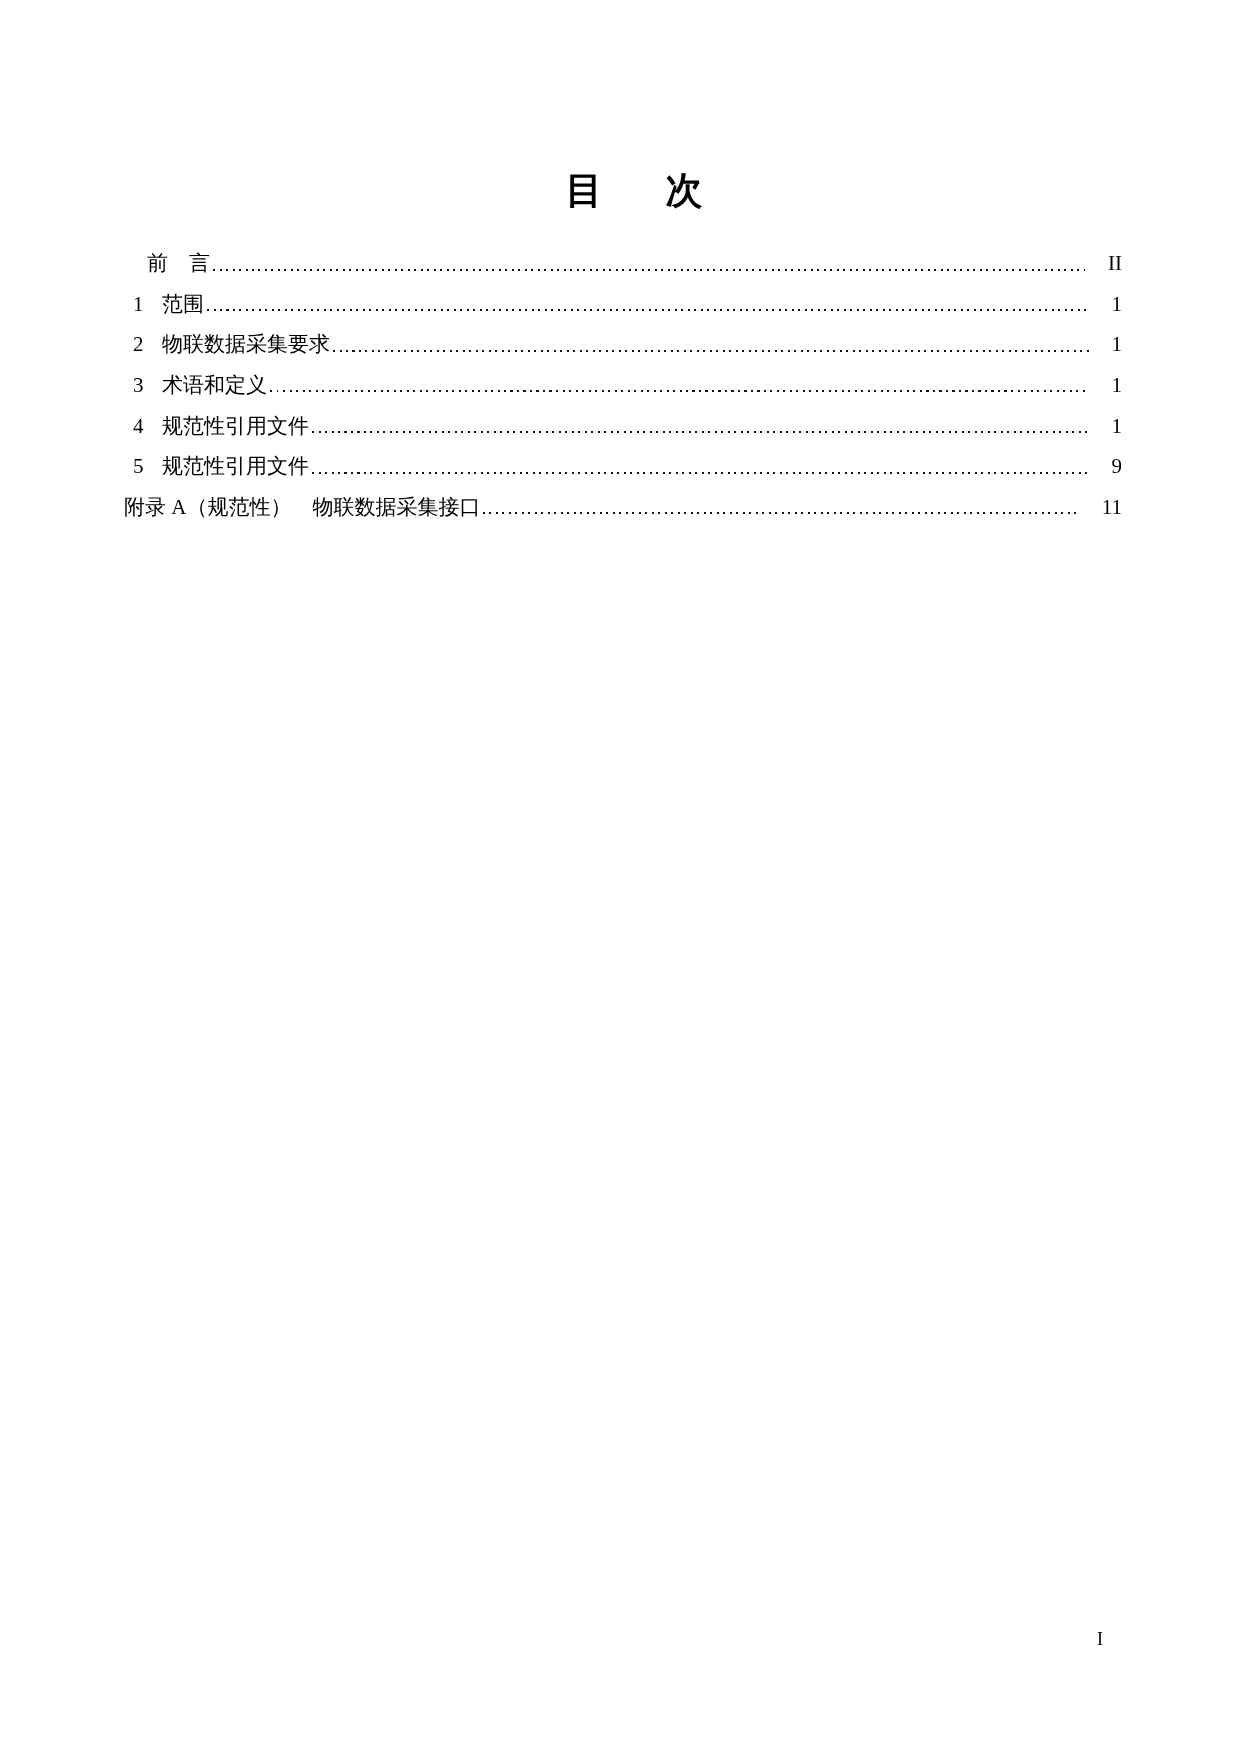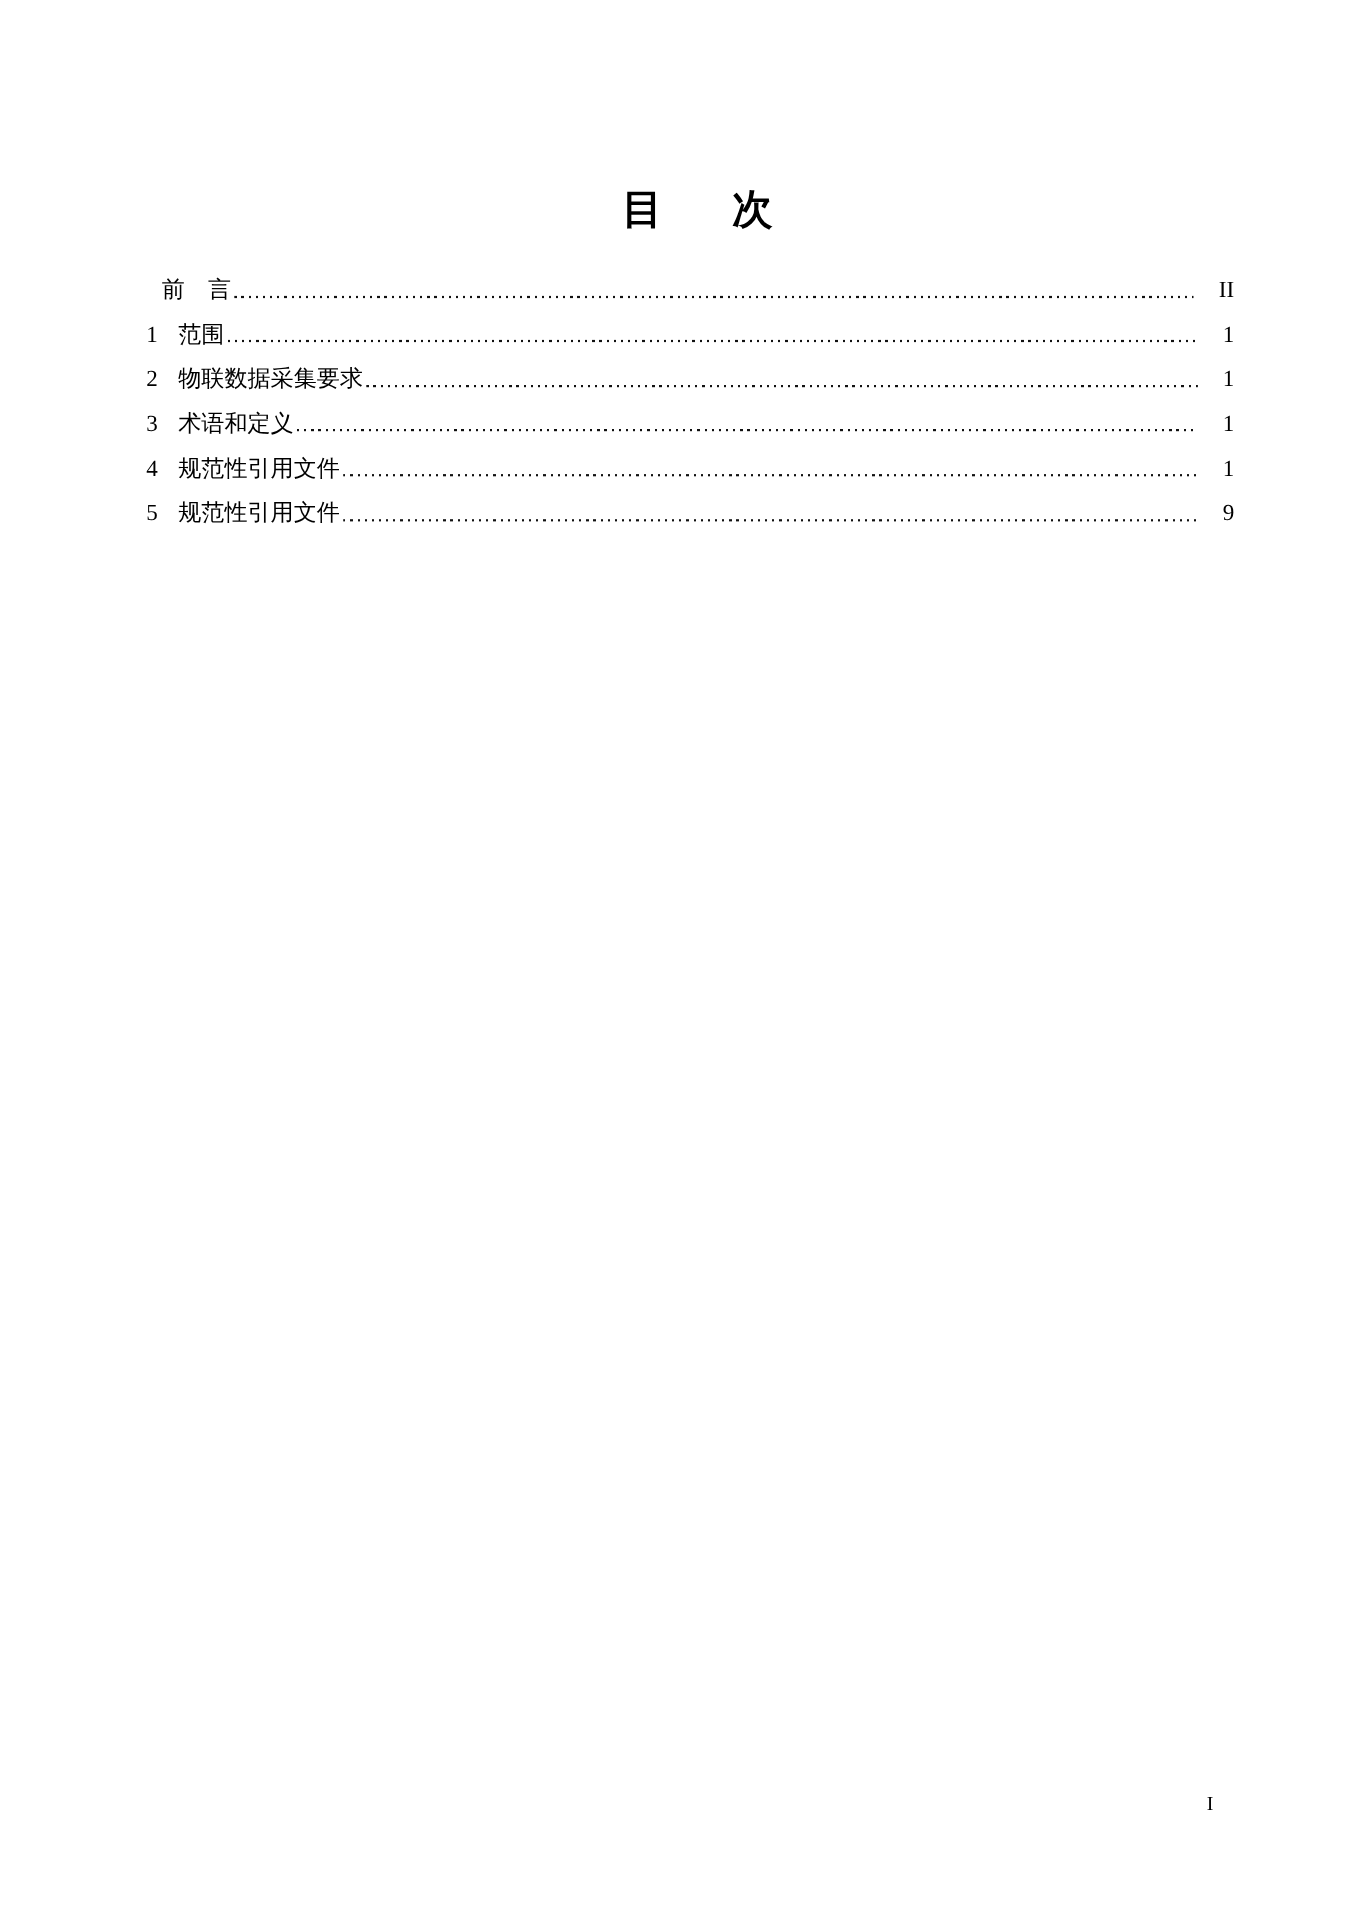--- a/index.html
+++ b/index.html
@@ -123,18 +123,23 @@
       <span class="toc-page">1</span>
     </div>
 
     <div class="toc-row indent-num">
       <span class="toc-num">5</span>
       <span class="toc-title">规范性引用文件</span>
       <span class="toc-leader"></span>
       <span class="toc-page">9</span>
     </div>
 
+    <div class="toc-row">
+      <span class="toc-title">附录 A（规范性）　物联数据采集接口</span>
+      <span class="toc-leader"></span>
+      <span class="toc-page">11</span>
+    </div>
 
   </div>
 
   <div class="folio">I</div>
 
 </div>
 
 </body></html>

